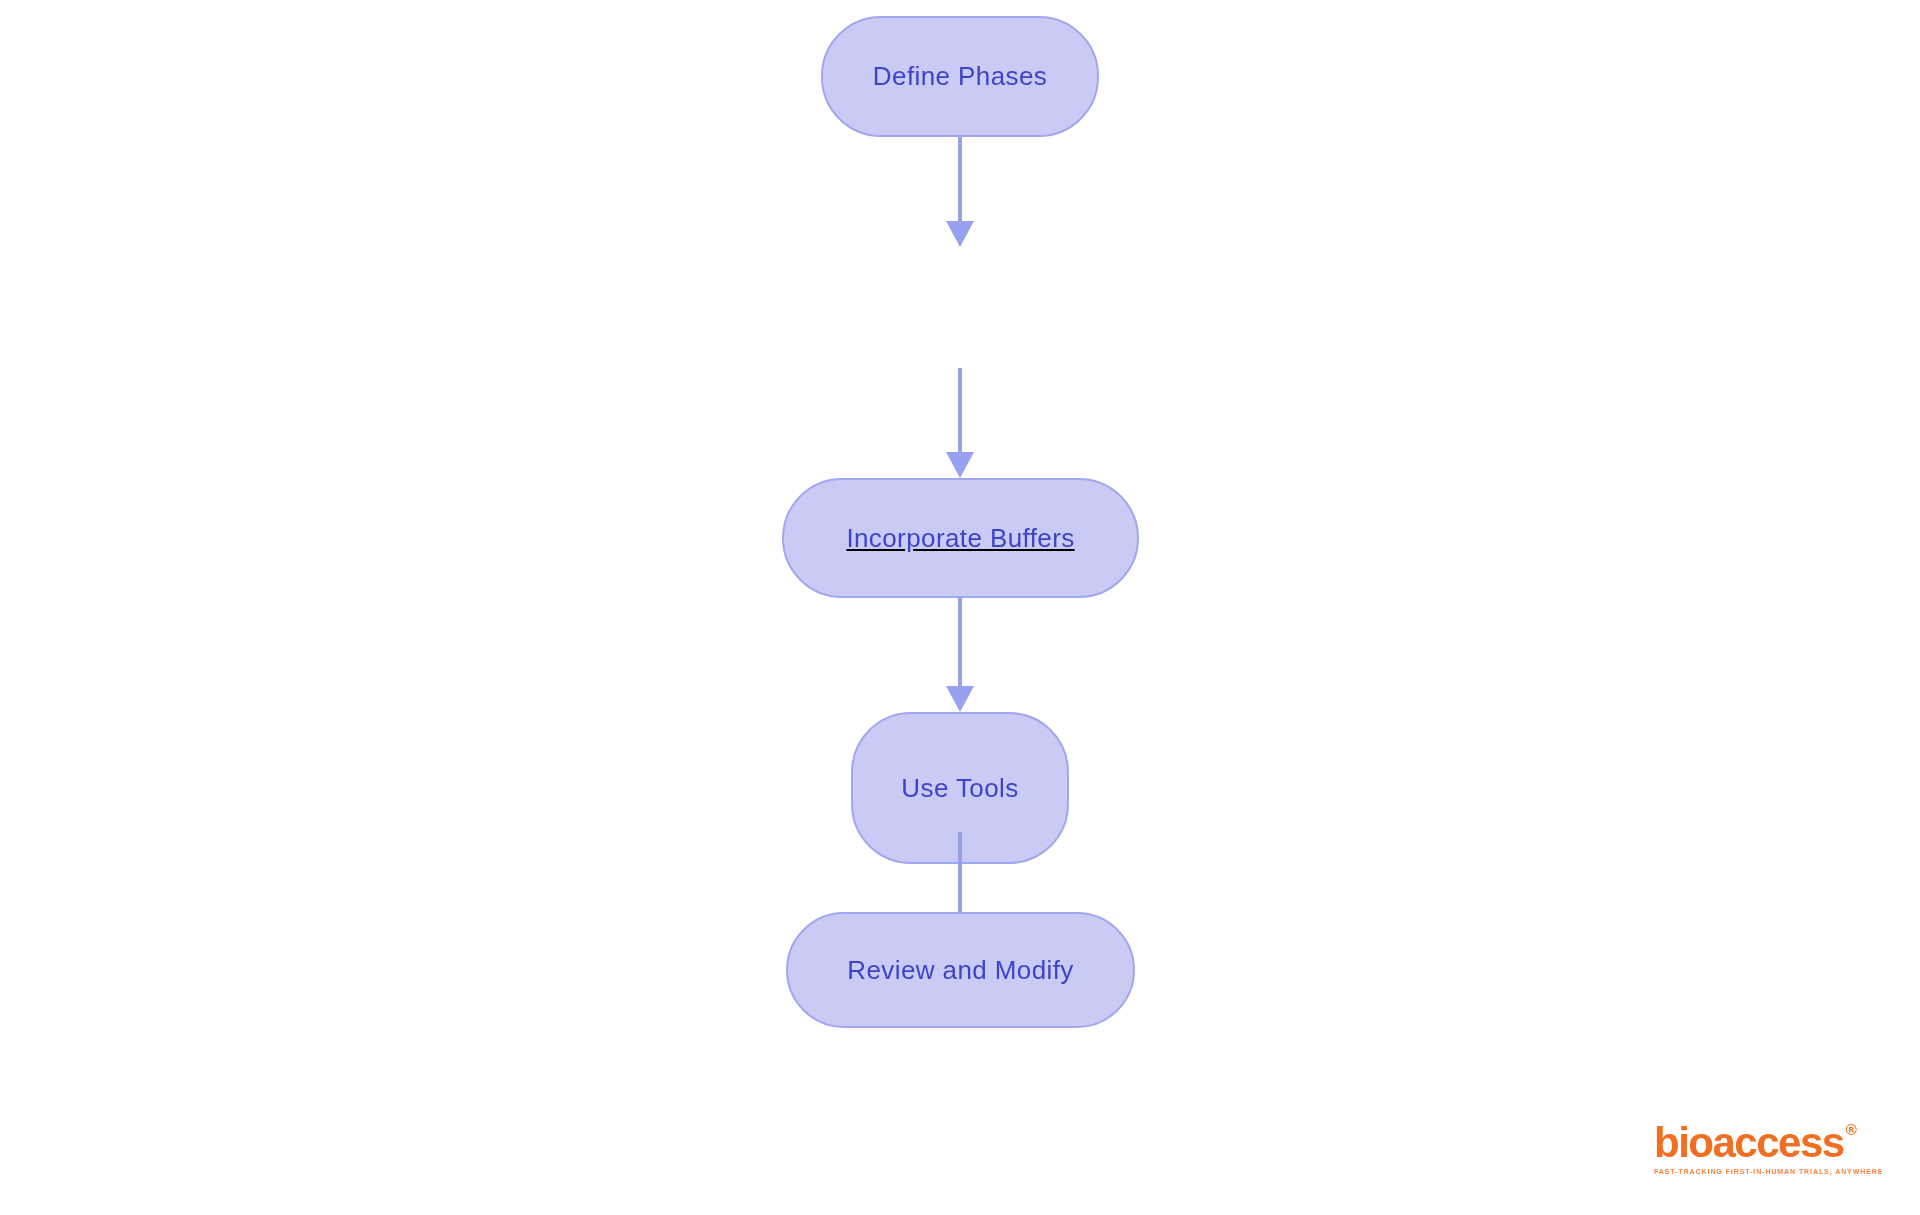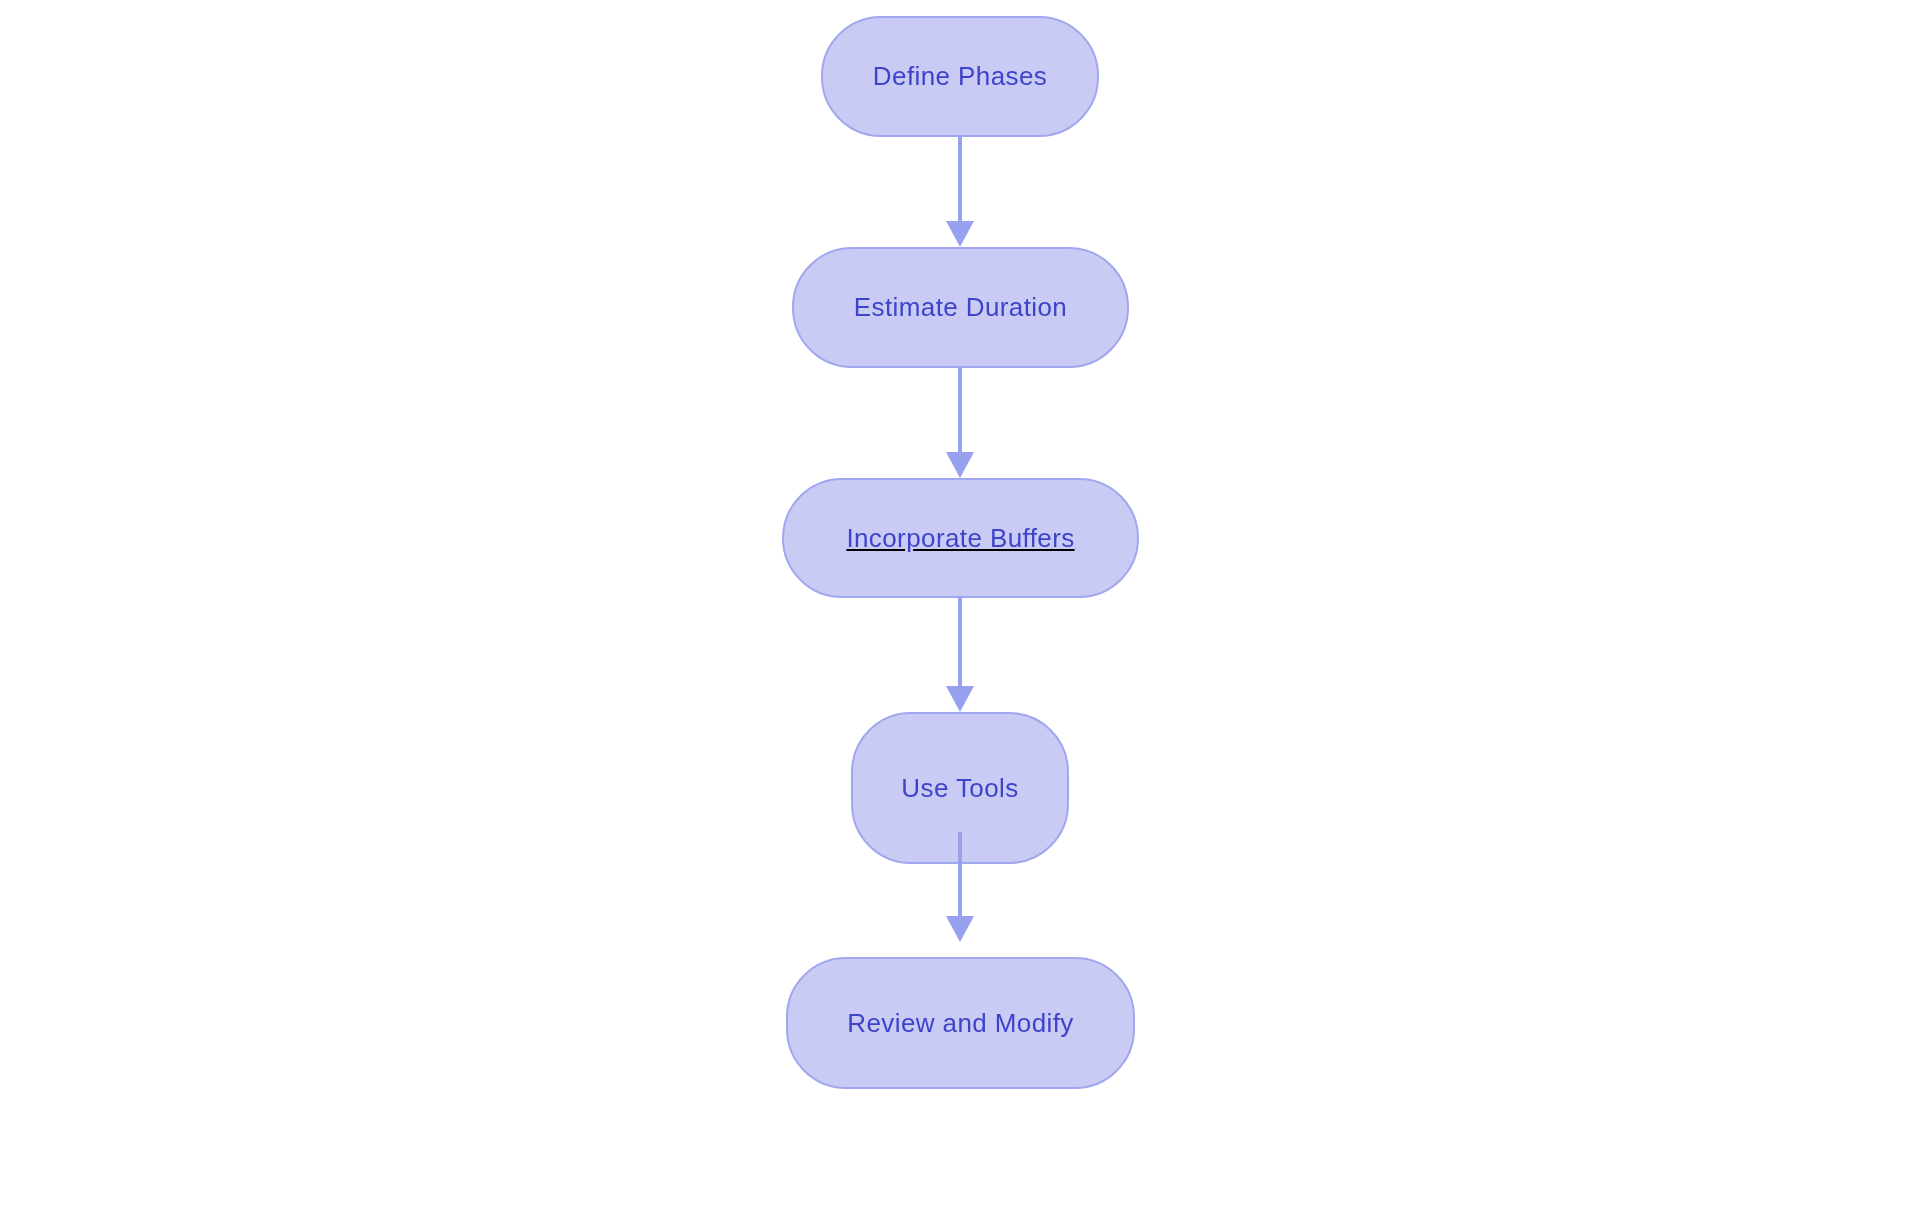--- a/index.html
+++ b/index.html
@@ -39,21 +39,21 @@
   .node-label {
     color: var(--node-text);
     font-size: 26px;
     letter-spacing: 0.4px;
     white-space: nowrap;
   }
   .n1 { left: 821px; top: 16px;  width: 278px; height: 121px; }
   .n2 { left: 792px; top: 247px; width: 337px; height: 121px; }
   .n3 { left: 782px; top: 478px; width: 357px; height: 120px; text-decoration: underline; }
   .n4 { left: 851px; top: 712px; width: 218px; height: 152px; }
-  .n5 { left: 786px; top: 957px; width: 349px; height: 132px; }
+  .n5 { left: 786px; top: 912px; width: 349px; height: 116px; }
 
   .arrow {
     position: absolute;
     left: 946px;             
     width: 28px;
     display: flex;
     flex-direction: column;
     align-items: center;
   }
   .a1 { top: 137px; height: 110px; }
@@ -110,23 +110,20 @@
 
   <div class="node n1">
     <span class="node-label">Define Phases</span>
   </div>
 
   <div class="arrow a1">
     <div class="arrow-line"></div>
     <div class="arrow-head"></div>
   </div>
 
-  <div class="node n2">
-    <span class="node-label">Estimate Duration</span>
-  </div>
 
   <div class="arrow a2">
     <div class="arrow-line"></div>
     <div class="arrow-head"></div>
   </div>
 
   <div class="node n3">
     <span class="node-label">Incorporate Buffers</span>
   </div>
 
@@ -141,14 +138,18 @@
 
   <div class="arrow a4">
     <div class="arrow-line"></div>
     <div class="arrow-head"></div>
   </div>
 
   <div class="node n5">
     <span class="node-label">Review and Modify</span>
   </div>
 
+  <div class="logo">
+    <div class="logo-word"><span>bioaccess</span><span class="logo-reg">®</span></div>
+    <div class="logo-tagline">FAST-TRACKING FIRST-IN-HUMAN TRIALS, ANYWHERE</div>
+  </div>
 
 </div>
 
 </body></html>

